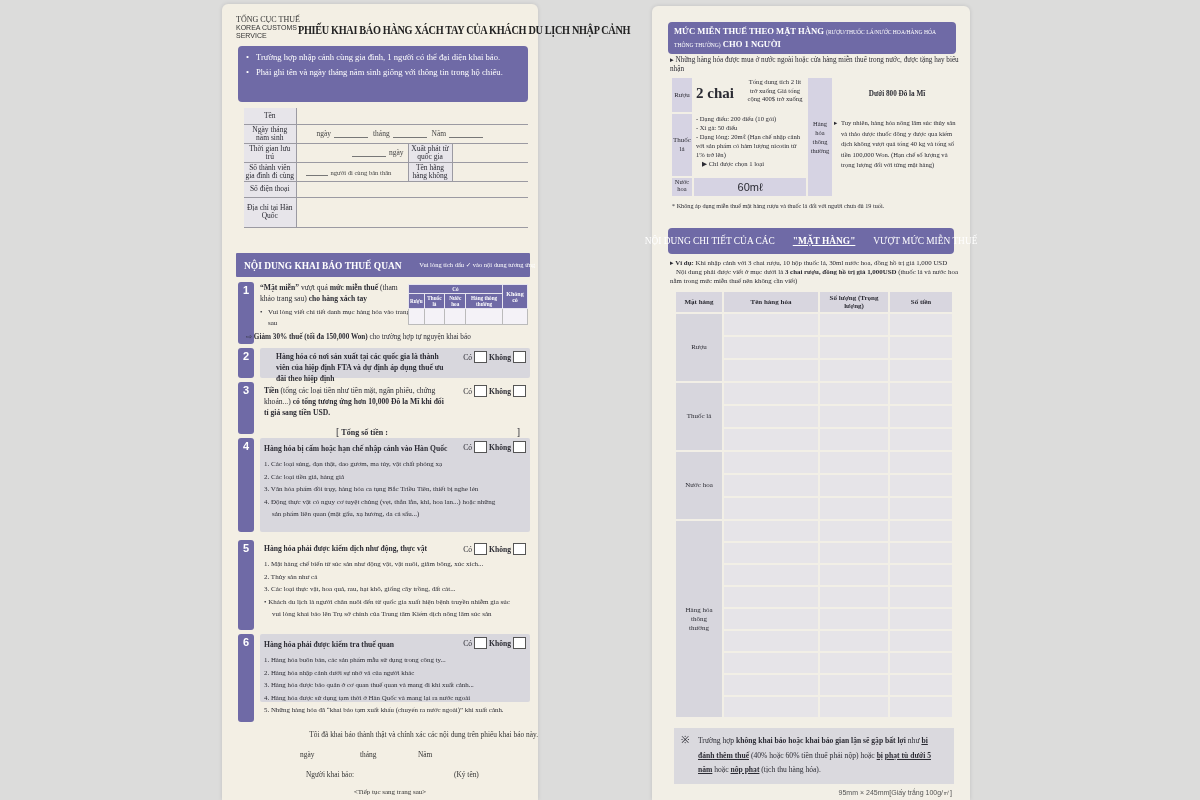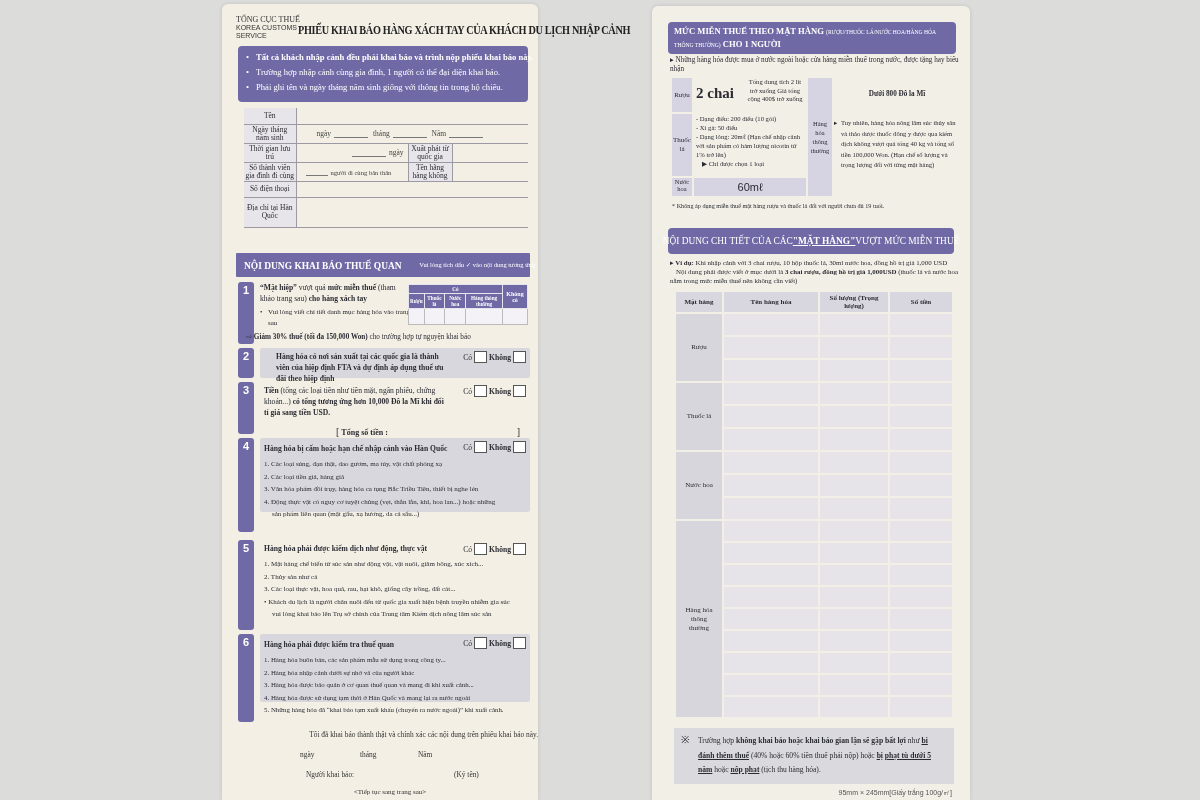--- a/index.html
+++ b/index.html
@@ -52,21 +52,21 @@
   .sign { position: absolute; left: 0; width: 316px; font-size: 7.4px; color: #333; }
 
   
   .r-hdr { position: absolute; left: 16px; top: 16px; width: 288px; height: 32px; border-radius: 4px; padding: 3px 6px; font-size: 8.6px; line-height: 12px; font-weight: bold; }
   .r-hdr small { font-size: 5.6px; font-weight: normal; }
   .r-note { position: absolute; left: 18px; top: 50px; width: 290px; font-size: 7.2px; line-height: 9px; }
   .allow { position: absolute; left: 20px; top: 72px; width: 286px; height: 118px; }
   .cell { position: absolute; font-size: 7px; line-height: 9px; }
   .r-foot { position: absolute; left: 20px; top: 196px; font-size: 6.2px; white-space: nowrap; }
 
-  .r-sec { position: absolute; left: 16px; top: 222px; width: 286px; height: 26px; border-radius: 4px; display: flex; align-items: center; justify-content: center; font-size: 9.4px; white-space: nowrap; }
+  .r-sec { position: absolute; left: 16px; top: 222px; width: 286px; height: 26px; border-radius: 4px; display: flex; align-items: center; justify-content: center; font-size: 9.4px; white-space: nowrap; gap: 18px; }
   .r-sec u { font-weight: bold; }
   .r-ex { position: absolute; left: 18px; top: 252px; width: 290px; font-size: 6.9px; line-height: 9.2px; }
 
   .detail { position: absolute; left: 22px; top: 284px; width: 280px; border-collapse: separate; border-spacing: 2px; font-size: 7px; }
   .detail th { background: #d8d6df; height: 20px; font-weight: bold; line-height: 8px; }
   .detail td { background: #e6e4e8; height: 21px; }
   .detail td.cat { background: #d7d6dd; text-align: center; line-height: 9px; }
 
   .warn { position: absolute; left: 22px; top: 722px; width: 280px; height: 56px; background: #dad9de; padding: 6px 8px 4px 24px; font-size: 7.6px; line-height: 14.5px; }
   .warn .sym { position: absolute; left: 7px; top: 5px; font-size: 10px; }
@@ -80,21 +80,20 @@
   <div class="hdr">
     <div class="org">
       <div class="vn">TỔNG CỤC THUẾ</div>
       <div>KOREA CUSTOMS</div>
       <div>SERVICE</div>
     </div>
     <div class="title">PHIẾU KHAI BÁO HÀNG XÁCH TAY CỦA KHÁCH DU LỊCH NHẬP CẢNH</div>
   </div>
 
   <ul class="notice purple">
-    <li><b>Tất cả khách nhập cảnh đều phải khai báo và trình nộp phiếu khai báo này.</b></li>
     <li>Trường hợp nhập cảnh cùng gia đình, 1 người có thể đại diện khai báo.</li>
     <li>Phải ghi tên và ngày tháng năm sinh giống với thông tin trong hộ chiếu.</li>
   </ul>
 
   <table class="info-table">
     <tbody>
         <tr>
           <td class="lbl">Tên</td>
         <td class="val" colspan="3"></td>
         </tr>
@@ -130,21 +129,21 @@
     </table>
 
   <div class="sec-hdr purple">
     <span class="t">NỘI DUNG KHAI BÁO THUẾ QUAN</span>
     <span class="s">Vui lòng tích dấu ✓ vào nội dung tương ứng</span>
   </div>
 
   <div class="item" style="top:278px;height:62px;">
     <div class="num purple" style="height:62px;">1</div>
     <div class="body" style="width:150px;">
-      <span class="b">“Mặt hiệp”</span><span> vượt quá </span><span class="b">mức miễn thuế</span><span> (tham khảo trang sau) </span><span class="b">cho hàng xách tay</span>
+      <span class="b">“Mặt miễn”</span><span> vượt quá </span><span class="b">mức miễn thuế</span><span> (tham khảo trang sau) </span><span class="b">cho hàng xách tay</span>
       <div style="margin-top:3px;padding-left:8px;position:relative;font-size:7px;"><span style="position:absolute;left:0;">•</span><span>Vui lòng viết chi tiết danh mục hàng hóa vào trang sau</span></div>
     </div>
     <table class="mini-table">
       <tbody>
           <tr>
             <th colspan="4">Có</th>
           <th rowspan="2" style="font-size:6px;">Không có</th>
           </tr>
       <tr>
             <th>Rượu</th>
@@ -189,21 +188,21 @@
     <div class="yn">
         <span>Có</span>
         <span class="chk"></span>
         <span class="b">Không</span>
         <span class="chk"></span>
       </div>
   </div>
 
   <div class="item" style="top:434px;height:94px;">
     <div class="num purple" style="height:94px;">4</div>
-    <div class="body shade" style="height:74px;font-size:7px;">
+    <div class="body shade" style="height:94px;font-size:7px;">
       <div class="b" style="font-size:7.6px;padding-top:2px;">Hàng hóa bị cấm hoặc hạn chế nhập cảnh vào Hàn Quốc</div>
       <div class="list">
         <div>1. Các loại súng, đạn thật, dao gươm, ma túy, vật chất phóng xạ</div>
           <div>2. Các loại tiền giả, hàng giả</div>
           <div>3. Văn hóa phẩm đồi trụy, hàng hóa ca tụng Bắc Triều Tiên, thiết bị nghe lén</div>
           <div>4. Động thực vật có nguy cơ tuyệt chủng (vẹt, thằn lằn, khỉ, hoa lan...) hoặc những</div>
           <div style="padding-left:8px;">sản phẩm liên quan (mật gấu, xạ hương, da cá sấu...)</div>
       </div>
     </div>
     <div class="yn">

